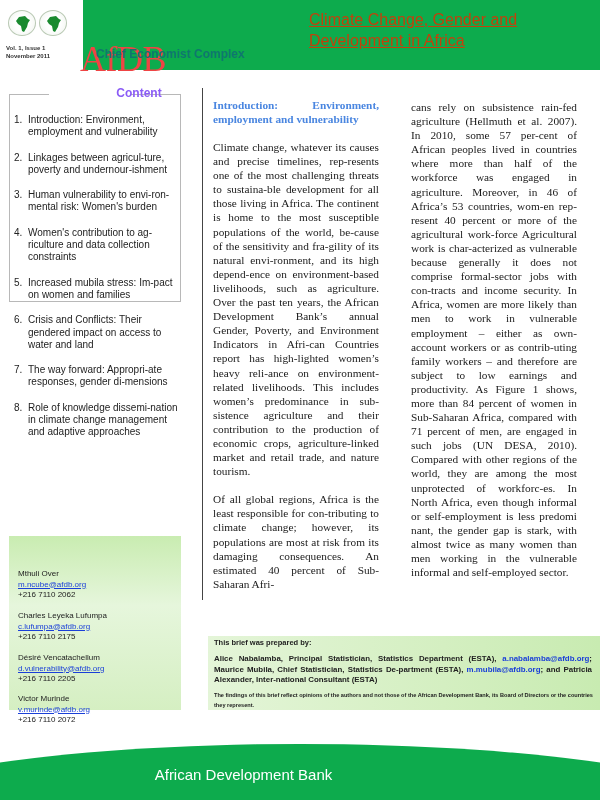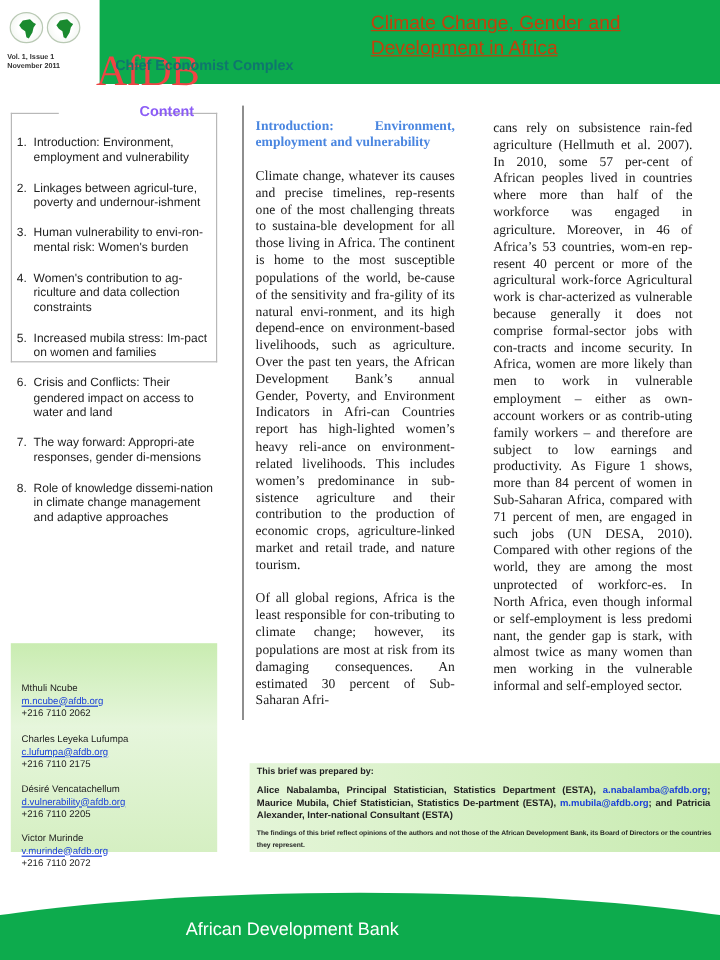--- a/index.html
+++ b/index.html
@@ -117,21 +117,21 @@
       <span class="toc-text">The way forward: Appropri-ate responses, gender di-mensions</span>
     </li>
   <li class="toc-item">
       <span class="toc-num">8.</span>
       <span class="toc-text">Role of knowledge dissemi-nation in climate change management and adaptive approaches</span>
     </li>
 </ul>
 
 <div class="contacts"></div>
 <div class="contact" style="top:569px;">
-  <div>Mthuli Ncube</div>
+  <div>Mthuli Over</div>
   <div><a>m.ncube@afdb.org</a></div>
   <div>+216 7110 2062</div>
 </div>
 <div class="contact" style="top:611px;">
   <div>Charles Leyeka Lufumpa</div>
   <div><a>c.lufumpa@afdb.org</a></div>
   <div>+216 7110 2175</div>
 </div>
 <div class="contact" style="top:653px;">
   <div>Désiré Vencatachellum</div>
@@ -142,21 +142,21 @@
   <div>Victor Murinde</div>
   <div><a>v.murinde@afdb.org</a></div>
   <div>+216 7110 2072</div>
 </div>
 
 <div class="vdivider"></div>
 
 <div class="col col1">
   <div class="section-head">Introduction: Environment, employment and vulnerability</div>
   <p>Climate change, whatever its causes and precise timelines, rep-resents one of the most challenging threats to sustaina-ble development for all those living in Africa. The continent is home to the most susceptible populations of the world, be-cause of the sensitivity and fra-gility of its natural envi-ronment, and its high depend-ence on environment-based livelihoods, such as agriculture. Over the past ten years, the African Development Bank’s annual Gender, Poverty, and Environment Indicators in Afri-can Countries report has high-lighted women’s heavy reli-ance on environment-related livelihoods. This includes women’s predominance in sub-sistence agriculture and their contribution to the production of economic crops, agriculture-linked market and retail trade, and nature tourism.</p>
-  <p>Of all global regions, Africa is the least responsible for con-tributing to climate change; however, its populations are most at risk from its damaging consequences. An estimated 30 percent of Sub-Saharan Afri-</p>
+  <p>Of all global regions, Africa is the least responsible for con-tributing to climate change; however, its populations are most at risk from its damaging consequences. An estimated 40 percent of Sub-Saharan Afri-</p>
 </div>
 <div class="col col2">
   <p>cans rely on subsistence rain-fed agriculture (Hellmuth et al. 2007). In 2010, some 57 per-cent of African peoples lived in countries where more than half of the workforce was engaged in agriculture. Moreover, in 46 of Africa’s 53 countries, wom-en rep-resent 40 percent or more of the agricultural work-force Agricultural work is char-acterized as vulnerable because generally it does not comprise formal-sector jobs with con-tracts and income security. In Africa, women are more likely than men to work in vulnerable employment – either as own-account workers or as contrib-uting family workers – and therefore are subject to low earnings and productivity.  As Figure 1 shows, more than 84 percent of women in Sub-Saharan Africa, compared with 71 percent of men, are engaged in such jobs (UN DESA, 2010). Compared with other regions of the world, they are among the most unprotected of workforc-es. In North Africa, even though informal or self-employment is less predomi nant, the gender gap is stark, with almost twice as many women than men working in the vulnerable informal and self-employed sector.</p>
 </div>
 
 <div class="prepared"></div>
 <div class="prep-label">This brief was prepared by:</div>
 <div class="prep-body"><span>Alice Nabalamba, Principal Statistician, Statistics Department (ESTA), </span><a>a.nabalamba@afdb.org</a><span>; Maurice Mubila, Chief Statistician, Statistics De-partment (ESTA), </span><a>m.mubila@afdb.org</a><span>; and Patricia Alexander, Inter-national Consultant (ESTA)</span></div>
 <div class="disclaimer">The findings of this brief reflect opinions of the authors and not those of the African Development Bank, its Board of Directors or the countries they represent.</div>
 

